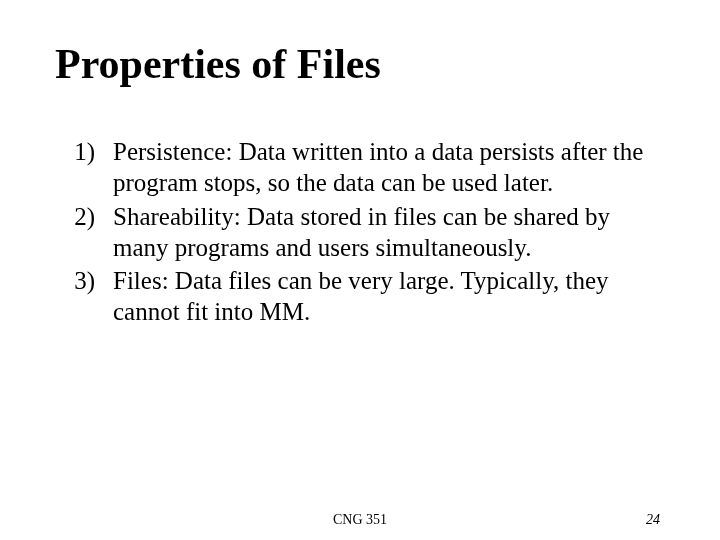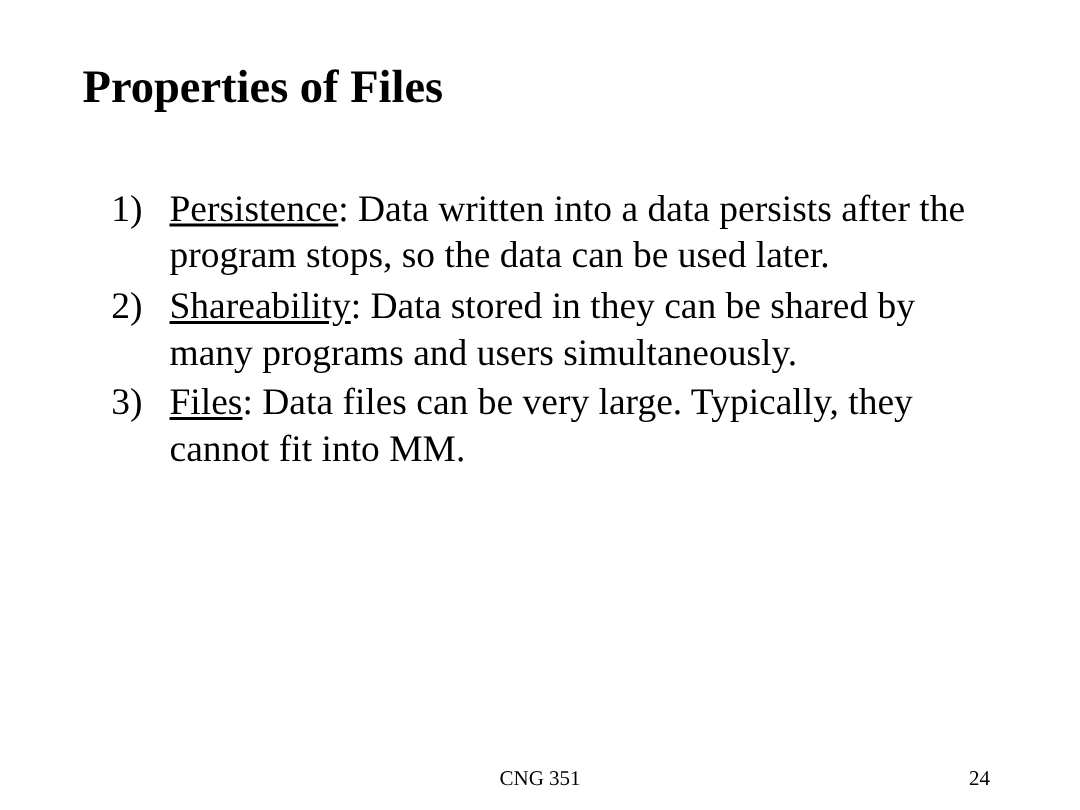--- a/index.html
+++ b/index.html
@@ -10,21 +10,21 @@
     body {
       width: 720px;
       height: 540px;
       background: #ffffff;
       font-family: "Times New Roman", Times, serif;
       color: #000000;
       position: relative;
       padding: 40px 55px 0 55px;
     }
     .slide-title {
-      font-size: 31px;
+      font-size: 42px;
       font-weight: bold;
       margin-bottom: 48px;
     }
     .content {
       font-size: 25px;
       line-height: 1.25;
     }
     .list-item {
       display: flex;
       margin-bottom: 2px;
@@ -32,52 +32,52 @@
     .list-number {
       width: 58px;
       text-align: right;
       padding-right: 18px;
       flex-shrink: 0;
     }
     .list-text {
       flex: 1;
     }
     .term {
-      text-decoration: underline;
     }
     .footer {
       position: absolute;
       bottom: 28px;
       left: 0;
       width: 720px;
       font-size: 14px;
     }
     .footer-center {
       position: absolute;
       left: 50%;
       transform: translateX(-50%);
     }
     .footer-right {
       position: absolute;
       right: 60px;
+      font-style: italic;
     }
   </style>
 </head>
 <body>
 
 <h1 class="slide-title">Properties of Files</h1>
 
 <div class="content">
   <div class="list-item">
     <div class="list-number">1)</div>
     <div class="list-text"><span class="term">Persistence</span><span>: Data written into a data persists after the program stops, so the data can be used later.</span></div>
   </div>
   <div class="list-item">
     <div class="list-number">2)</div>
-    <div class="list-text"><span class="term">Shareability</span><span>: Data stored in they can be shared by many programs and users simultaneously.</span></div>
+    <div class="list-text"><span class="term">Shareability</span><span>: Data stored in files can be shared by many programs and users simultaneously.</span></div>
   </div>
   <div class="list-item">
     <div class="list-number">3)</div>
     <div class="list-text"><span class="term">Files</span><span>: Data files can be very large. Typically, they cannot fit into MM.</span></div>
   </div>
 </div>
 
 <div class="footer">
   <span class="footer-center">CNG 351</span>
   <span class="footer-right">24</span>

